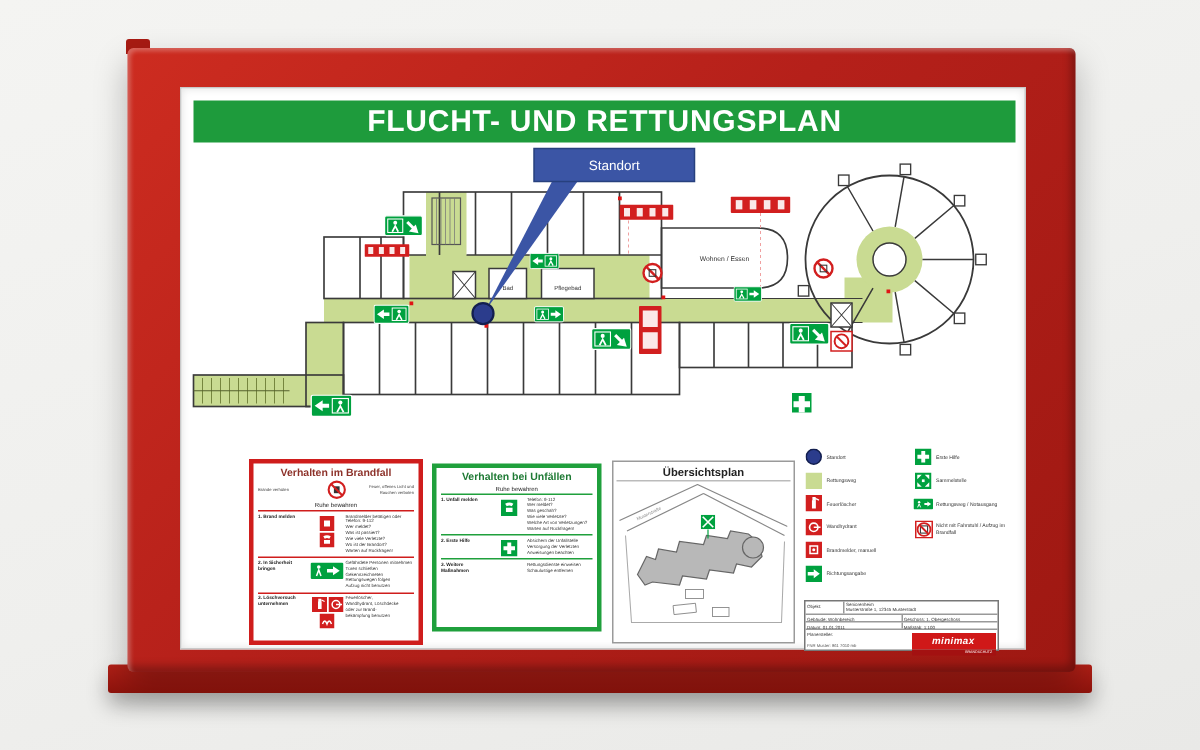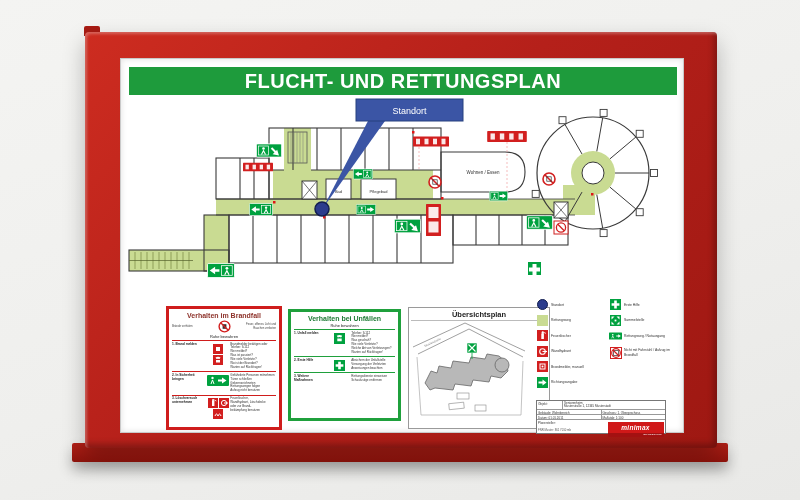--- a/index.html
+++ b/index.html
@@ -29,21 +29,21 @@
   .ib-sub{font-size:4px;text-align:center;margin:1px 0;}
   .ib-pre{display:flex;align-items:center;justify-content:space-between;margin:1px 0;}
   .ib-pre .n{font-size:2.8px;color:#444;width:32px;line-height:1.2;}
   .ib-step{display:flex;border-top:1px solid #cf1d1c;padding:1.5px 0;}
   .ibox.acc .ib-step{border-top:1px solid #1fa03c;}
   .st-label{flex:0 0 33%;font-size:3.2px;font-weight:bold;line-height:1.2;padding-right:1px;}
   .st-ico{flex:0 0 24px;display:flex;flex-direction:column;align-items:center;gap:1px;padding-top:1px;}
   .st-text{flex:1;font-size:3px;line-height:1.3;color:#333;}
 
   
-  .ovbox{position:absolute;left:287px;top:248px;width:142px;height:122px;border:1.5px solid #9a9a9a;background:#fff;padding:2px;}
+  .ovbox{position:absolute;left:287px;top:248px;width:122px;height:122px;border:1.5px solid #9a9a9a;background:#fff;padding:2px;}
   .ov-title{font-size:7.5px;font-weight:bold;text-align:center;color:#222;border-bottom:1px solid #bbb;padding-bottom:1px;}
 
   
   .legend{position:absolute;left:415px;top:238px;width:146px;height:101px;display:flex;}
   .lcol{width:73px;}
   .lrow{display:flex;align-items:center;height:15.5px;}
   .lic{flex:0 0 13px;display:flex;align-items:center;justify-content:center;}
   .llab{font-size:3.4px;line-height:1.2;color:#333;padding-left:2px;}
 
   

